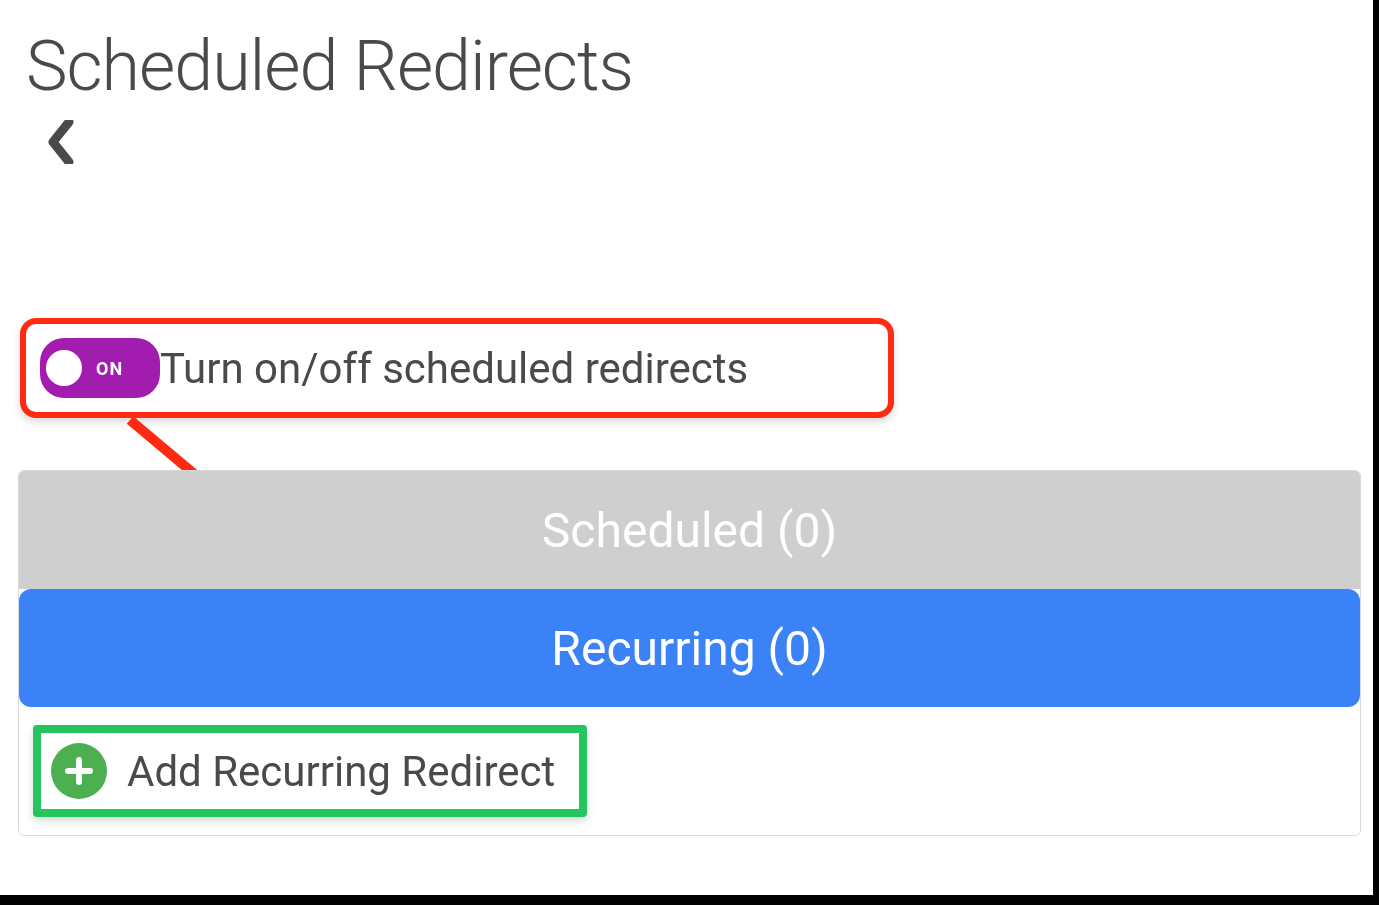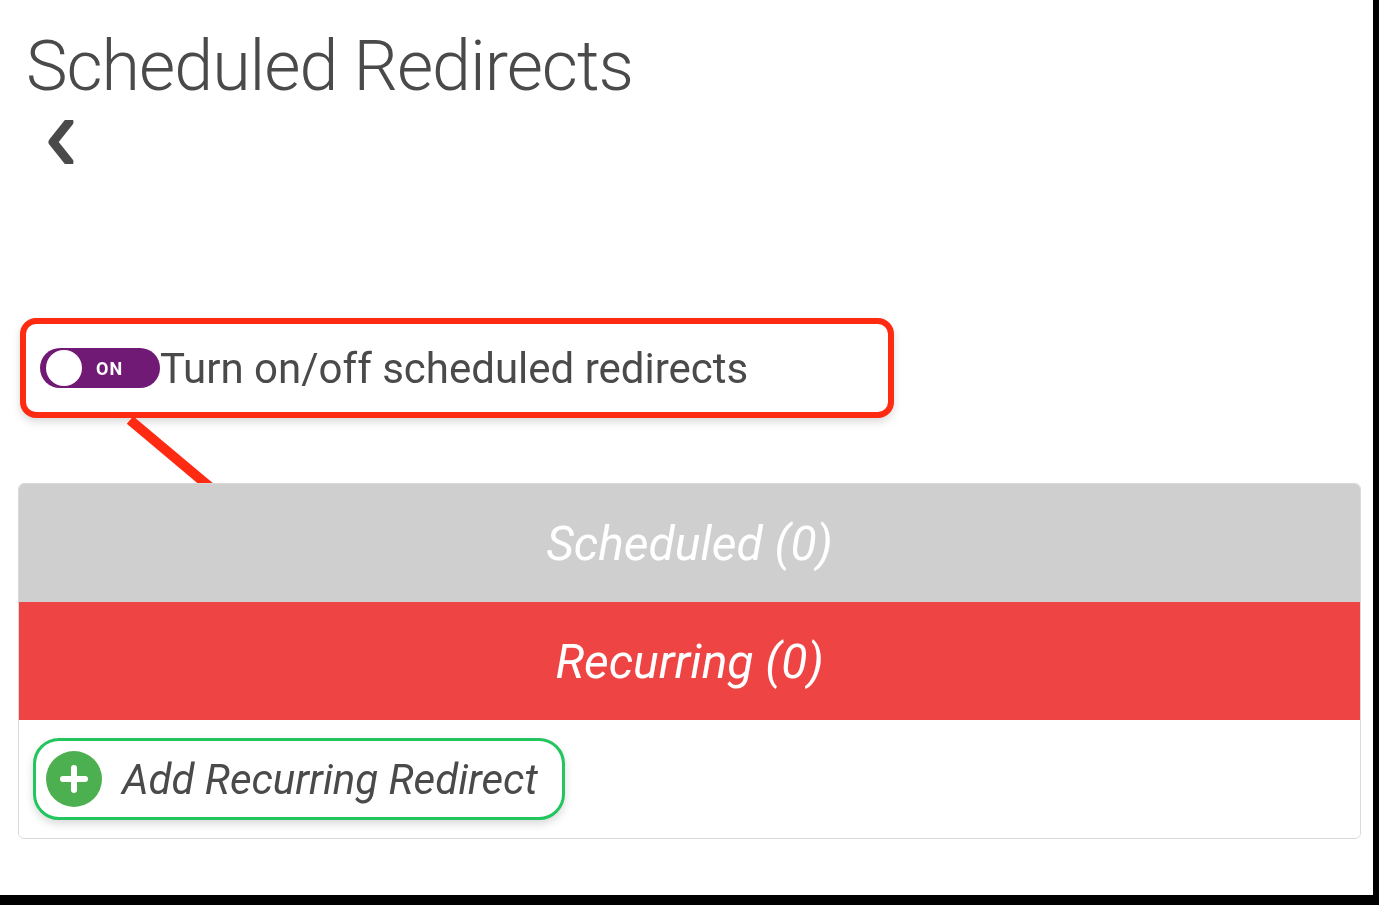--- a/index.html
+++ b/index.html
@@ -55,22 +55,22 @@
 
   .hl-toggle {
     top: 318px;
     left: 20px;
     width: 874px;
     height: 100px;
   }
 
   .toggle-switch {
     width: 120px;
-    height: 40px;
-    background: #701a75;
+    height: 60px;
+    background: #a21caf;
     border-radius: 24px;
     display: flex;
     align-items: center;
     position: relative;
     padding: 0 6px;
     cursor: pointer;
   }
   .toggle-knob {
     width: 36px;
     height: 36px;
@@ -96,50 +96,49 @@
     top: 410px;
     left: 110px;
     width: 320px;
     height: 260px;
     pointer-events: none;
   }
 
   
   .list-panel {
     position: absolute;
-    top: 483px;
+    top: 470px;
     left: 18px;
     right: 18px;
     border: 1px solid #d9d9d9;
     border-radius: 6px;
     overflow: hidden;
-    font-style: italic;
   }
 
   .tab {
     height: 118px;
     display: flex;
     align-items: center;
     justify-content: center;
     font-size: 48px;
     color: #ffffff;
     font-weight: 400;
     cursor: pointer;
   }
   .tab-scheduled { background: #cfcfcf; }
-  .tab-recurring { background: #ef4444; }
+  .tab-recurring { background: #3b82f6; border-radius: 12px; }
 
   .add-row {
     background: #ffffff;
     padding: 18px 14px 18px 14px;
   }
 
   .hl-add {
-    border: 3px solid #22c55e;
-    border-radius: 26px;
+    border: 8px solid #22c55e;
+    border-radius: 4px;
     box-shadow: 0 4px 8px rgba(0,0,0,0.15);
     background: #ffffff;
     display: inline-flex;
     align-items: center;
     padding: 10px 24px 10px 10px;
     cursor: pointer;
   }
   .plus-circle {
     width: 56px;
     height: 56px;

